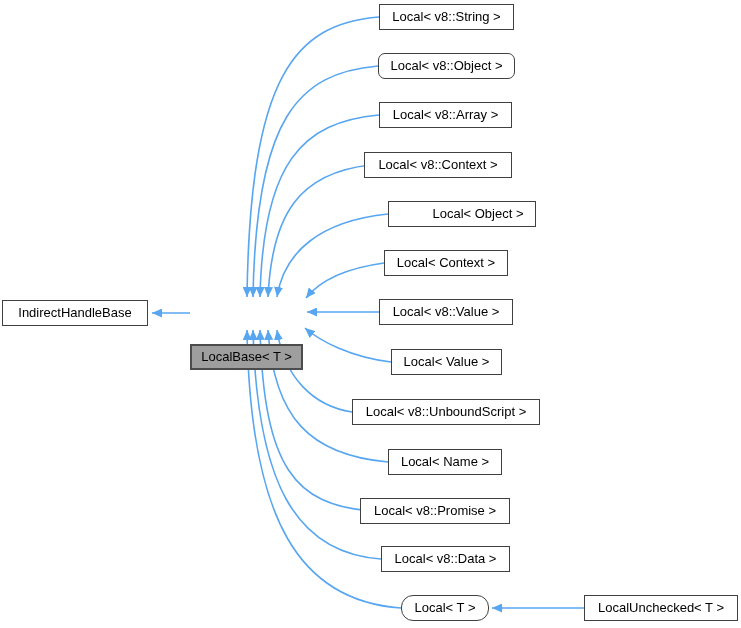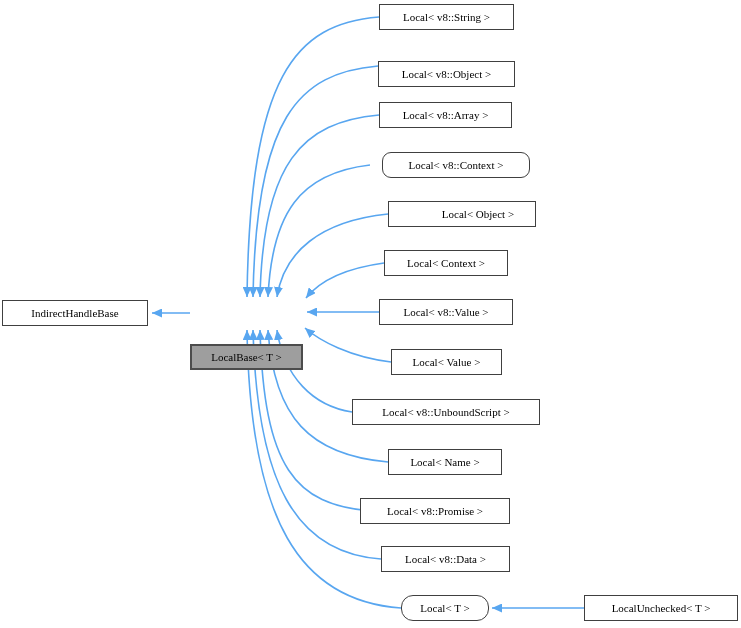--- a/index.html
+++ b/index.html
@@ -20,27 +20,26 @@
     overflow:hidden;
   }
   #edges{position:absolute;left:0;top:0;width:741px;height:628px;}
   .edge{stroke:var(--edge-color);stroke-width:1.6;fill:none;}
   .node{
     position:absolute;
     height:24px;
     background:var(--node-fill);
     border:1px solid var(--node-border);
     color:var(--text-color);
-    font-size:11px;
+    font-size:13px;
     line-height:24px;
     text-align:center;
     white-space:nowrap;
     box-sizing:content-box;
     cursor:pointer;
-    font-family:Liberation Serif, serif;
   }
   .node.focus{
     background:var(--highlight-fill);
     border:2px solid var(--highlight-border);
     height:22px;
     line-height:22px;
     cursor:default;
   }
 </style>
 </head>
@@ -73,25 +72,25 @@
 
     <path class="edge" d="M 584,608 L 492,608" marker-end="url(#arrow)"></path>
   </svg>
 
   <div class="node" style="left:2px;top:300px;width:144px;">IndirectHandleBase</div>
 
   <div class="node focus" style="left:190px;top:300px;width:109px;margin-top:44px;">LocalBase&lt; T &gt;</div>
 
   <div class="node" style="left:379px;top:4px;width:133px;">Local&lt; v8::String &gt;</div>
 
-  <div class="node" style="left:378px;top:61px;width:135px;">Local&lt; v8::Object &gt;</div>
+  <div class="node" style="left:378px;top:53px;width:135px;border-radius:7px;">Local&lt; v8::Object &gt;</div>
 
   <div class="node" style="left:379px;top:102px;width:131px;">Local&lt; v8::Array &gt;</div>
 
-  <div class="node" style="left:382px;top:152px;width:146px;border-radius:9px;">Local&lt; v8::Context &gt;</div>
+  <div class="node" style="left:364px;top:152px;width:146px;">Local&lt; v8::Context &gt;</div>
 
   <div class="node" style="left:388px;top:201px;width:114px;padding-left:32px;">Local&lt; Object &gt;</div>
 
   <div class="node" style="left:384px;top:250px;width:122px;">Local&lt; Context &gt;</div>
 
   <div class="node" style="left:379px;top:299px;width:132px;">Local&lt; v8::Value &gt;</div>
 
   <div class="node" style="left:391px;top:349px;width:109px;">Local&lt; Value &gt;</div>
 
   <div class="node" style="left:352px;top:399px;width:186px;">Local&lt; v8::UnboundScript &gt;</div>

